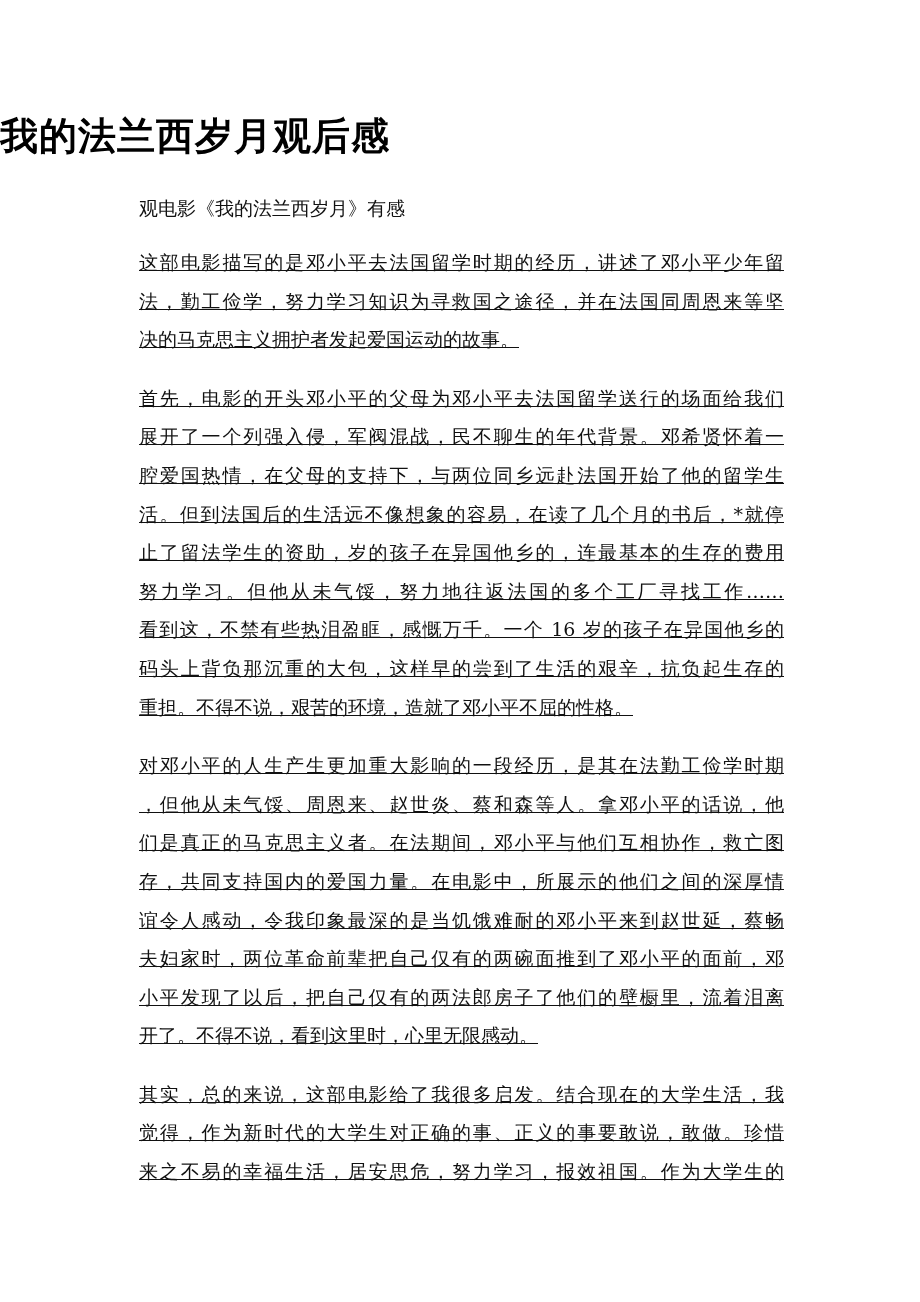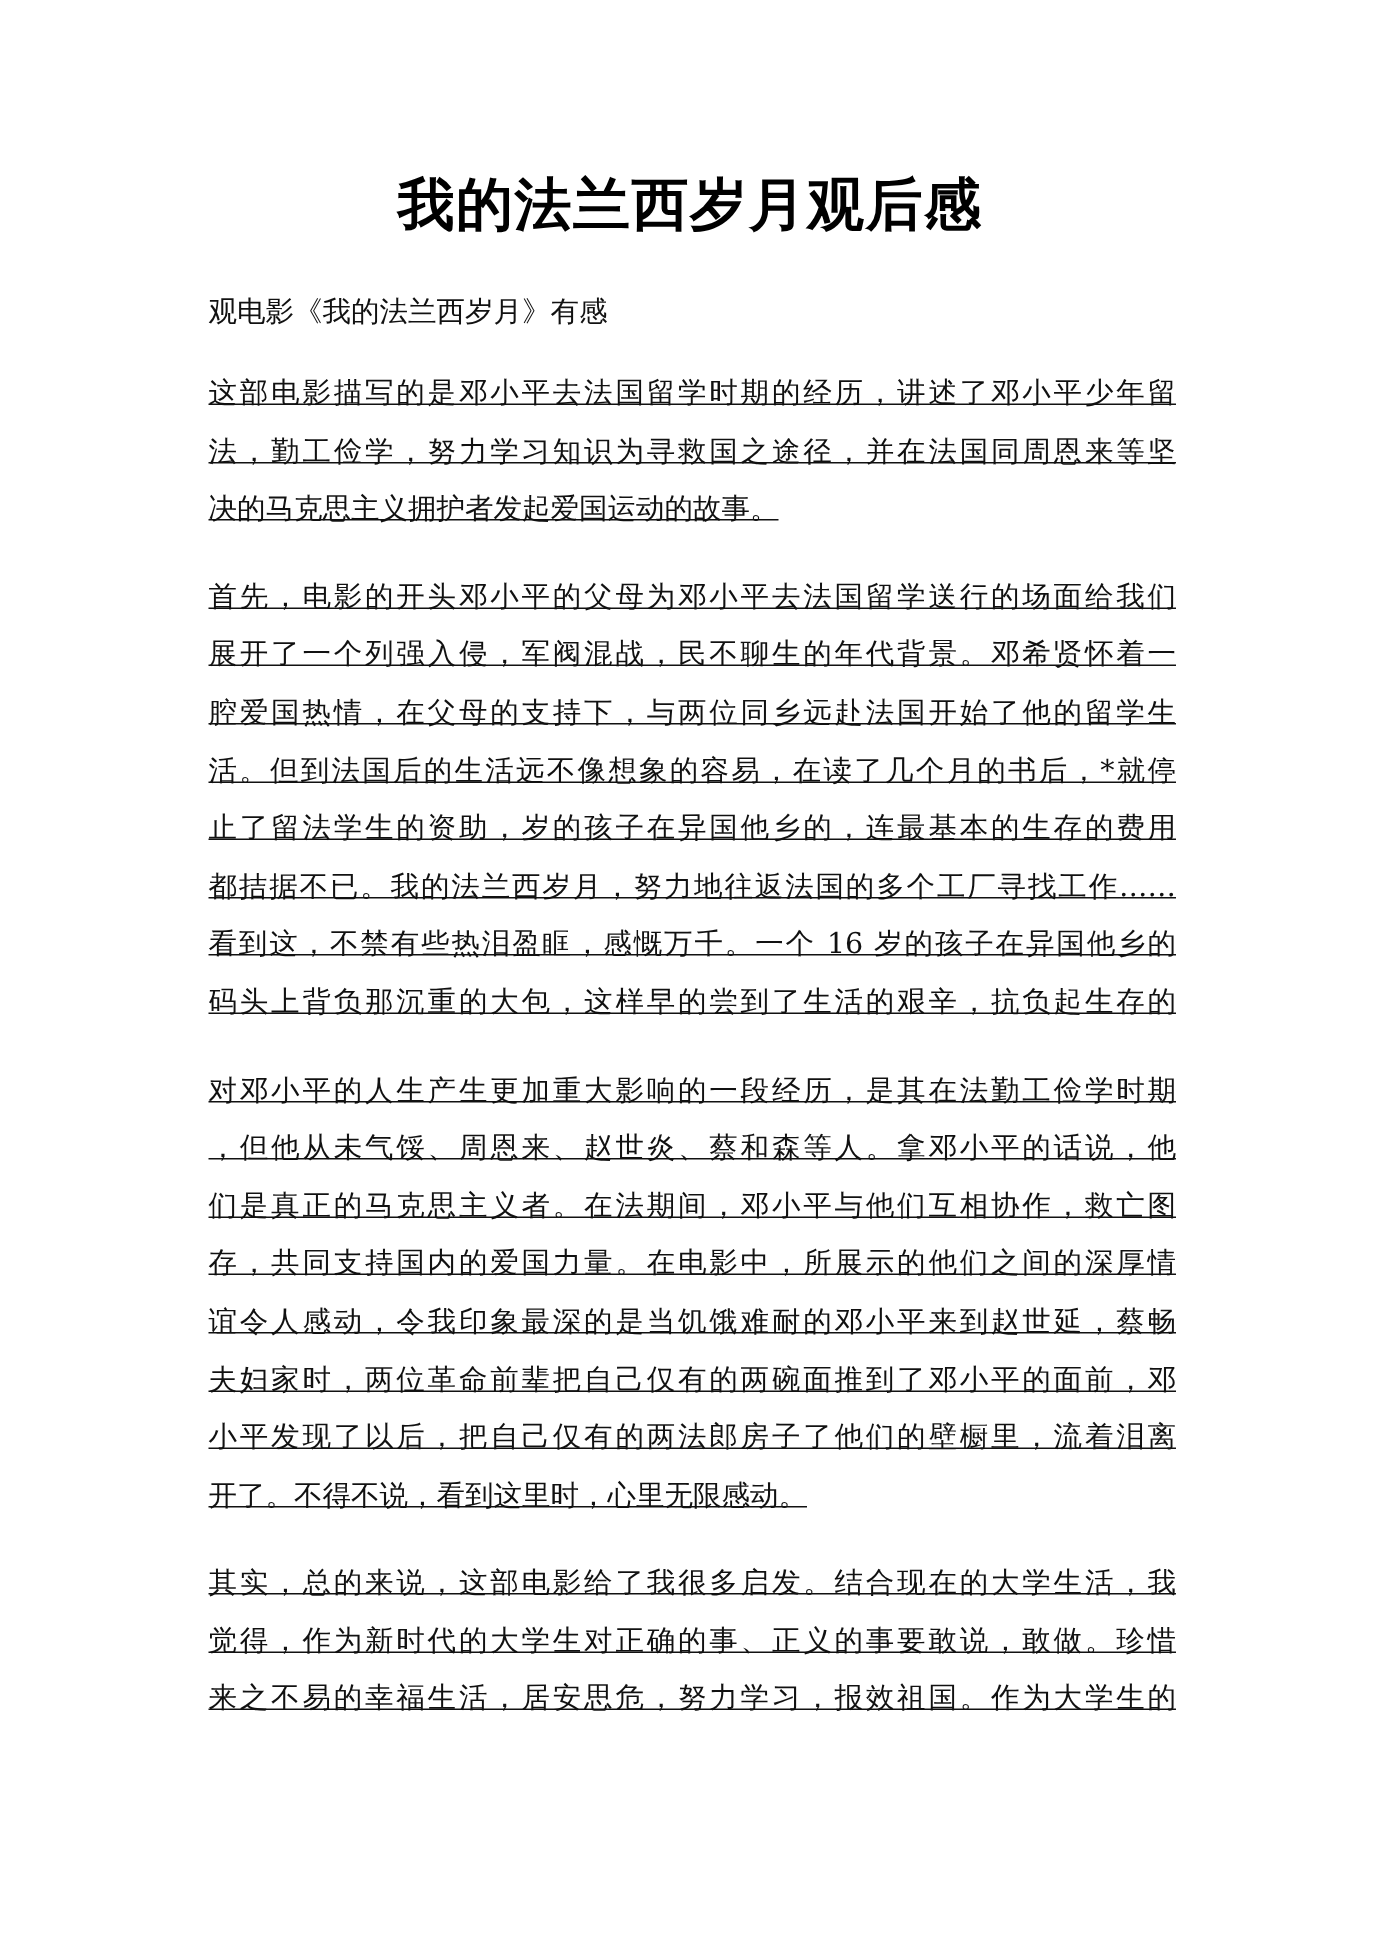--- a/index.html
+++ b/index.html
@@ -20,21 +20,21 @@
     left: 0; top: 0;
     width: 920px;
     height: 1302px;
     background: #ffffff;
   }
   .title {
     position: absolute;
     left: 0;
     top: 112px;
     width: 920px;
-    text-align: center;
+    text-align: left;
     font-family: "DejaVu Sans", "Liberation Sans", sans-serif;
     font-size: 38px;
     font-weight: bold;
     line-height: 48px;
     letter-spacing: 1px;
     color: #000000;
     margin: 0;
   }
   .body {
     position: absolute;
@@ -81,23 +81,24 @@
       <span class="line">法，勤工俭学，努力学习知识为寻救国之途径，并在法国同周恩来等坚</span>
       <span class="line last">决的马克思主义拥护者发起爱国运动的故事。</span>
     </div>
 
     <div class="para">
       <span class="line">首先，电影的开头邓小平的父母为邓小平去法国留学送行的场面给我们</span>
       <span class="line">展开了一个列强入侵，军阀混战，民不聊生的年代背景。邓希贤怀着一</span>
       <span class="line">腔爱国热情，在父母的支持下，与两位同乡远赴法国开始了他的留学生</span>
       <span class="line">活。但到法国后的生活远不像想象的容易，在读了几个月的书后，*就停</span>
       <span class="line">止了留法学生的资助，岁的孩子在异国他乡的，连最基本的生存的费用</span>
-      <span class="line">都拮据不已。我的法兰西岁月，努力地往返法国的多个工厂寻找工作……</span>
+      <span class="line">努力学习。但他从未气馁，努力地往返法国的多个工厂寻找工作……</span>
       <span class="line">看到这，不禁有些热泪盈眶，感慨万千。一个 16 岁的孩子在异国他乡的</span>
       <span class="line">码头上背负那沉重的大包，这样早的尝到了生活的艰辛，抗负起生存的</span>
+      <span class="line last">重担。不得不说，艰苦的环境，造就了邓小平不屈的性格。</span>
     </div>
 
     <div class="para">
       <span class="line">对邓小平的人生产生更加重大影响的一段经历，是其在法勤工俭学时期</span>
       <span class="line">，但他从未气馁、周恩来、赵世炎、蔡和森等人。拿邓小平的话说，他</span>
       <span class="line">们是真正的马克思主义者。在法期间，邓小平与他们互相协作，救亡图</span>
       <span class="line">存，共同支持国内的爱国力量。在电影中，所展示的他们之间的深厚情</span>
       <span class="line">谊令人感动，令我印象最深的是当饥饿难耐的邓小平来到赵世延，蔡畅</span>
       <span class="line">夫妇家时，两位革命前辈把自己仅有的两碗面推到了邓小平的面前，邓</span>
       <span class="line">小平发现了以后，把自己仅有的两法郎房子了他们的壁橱里，流着泪离</span>

